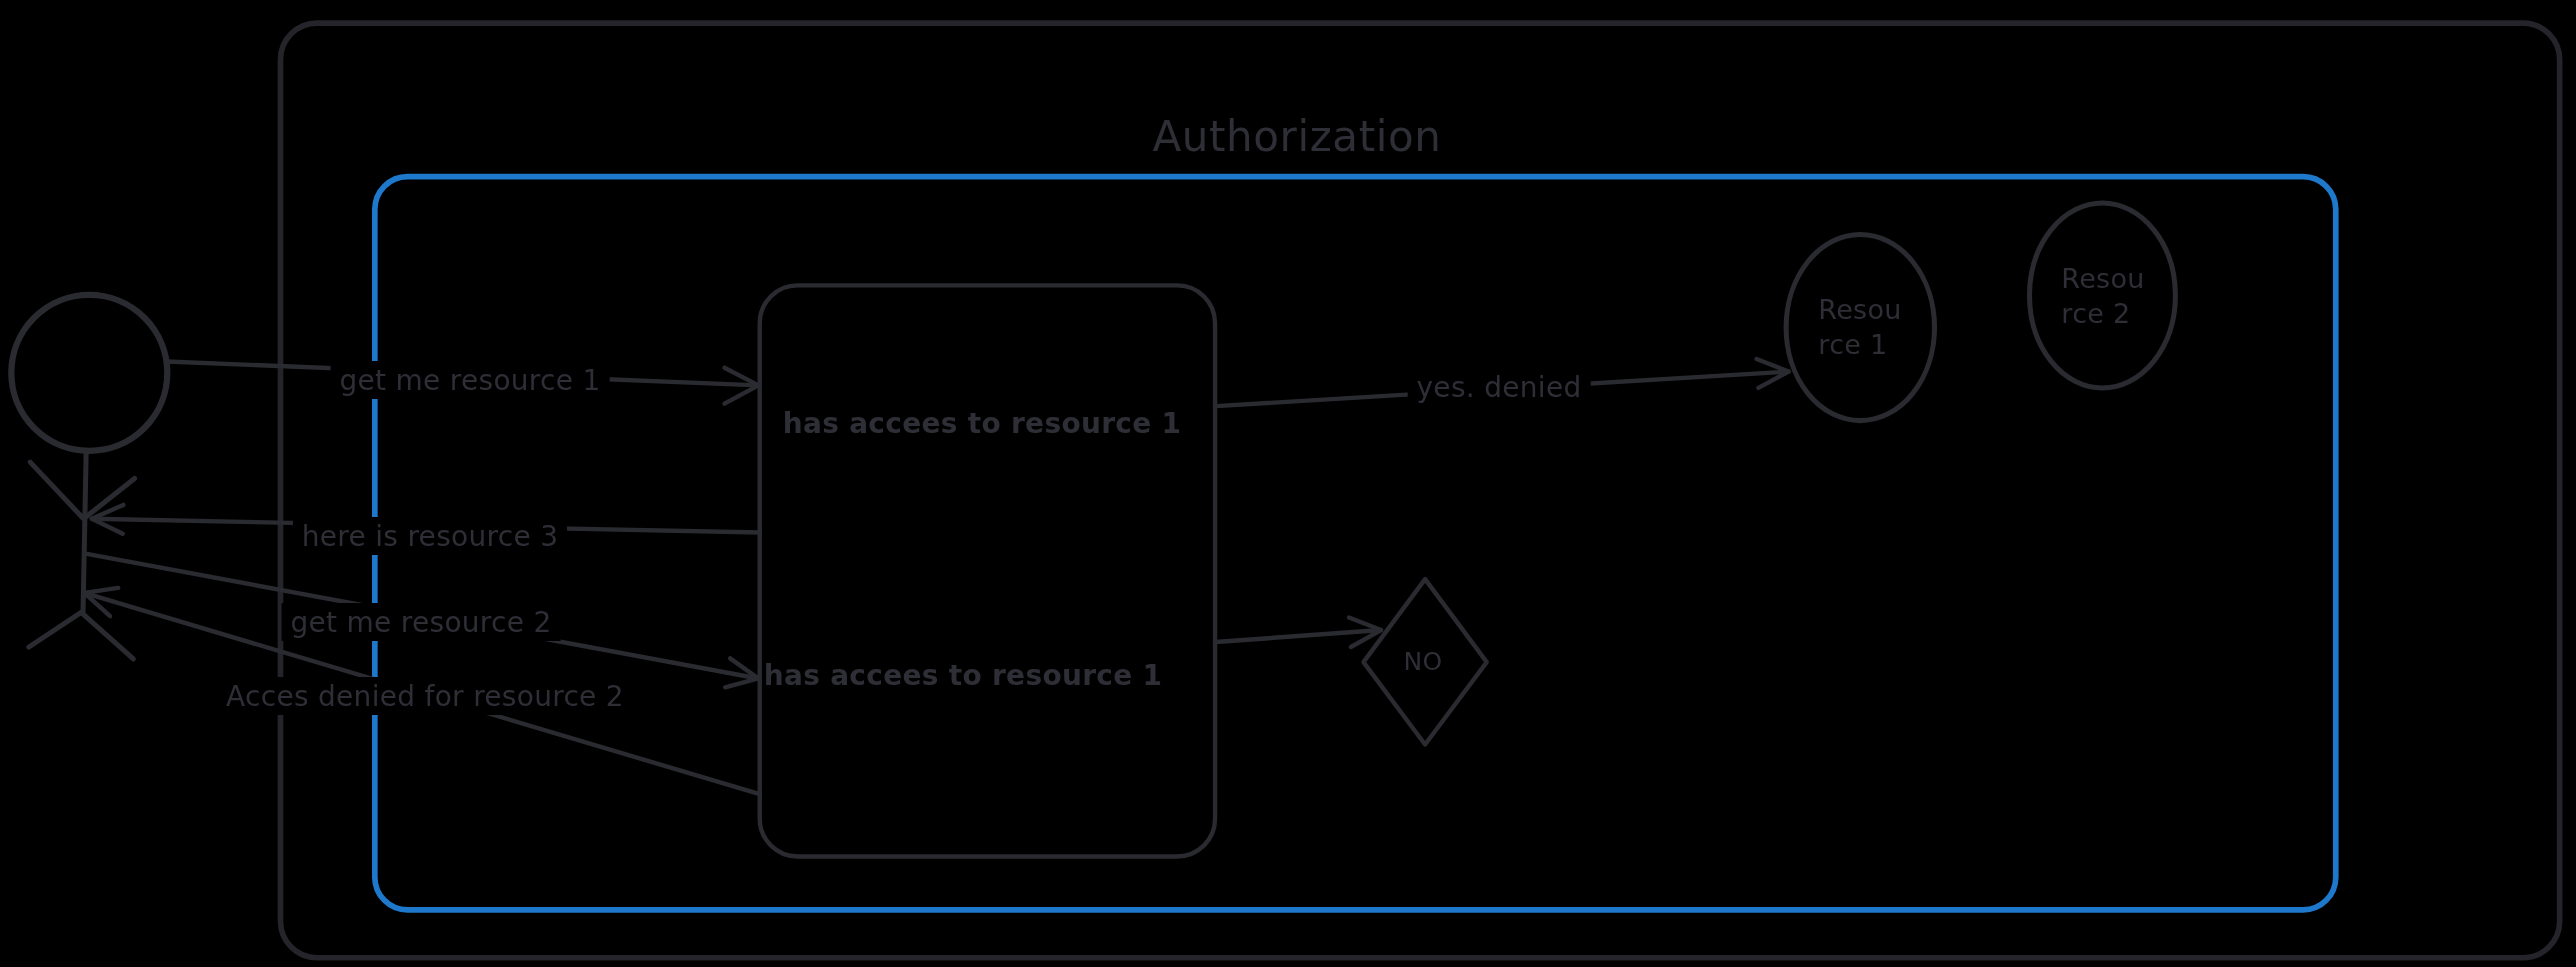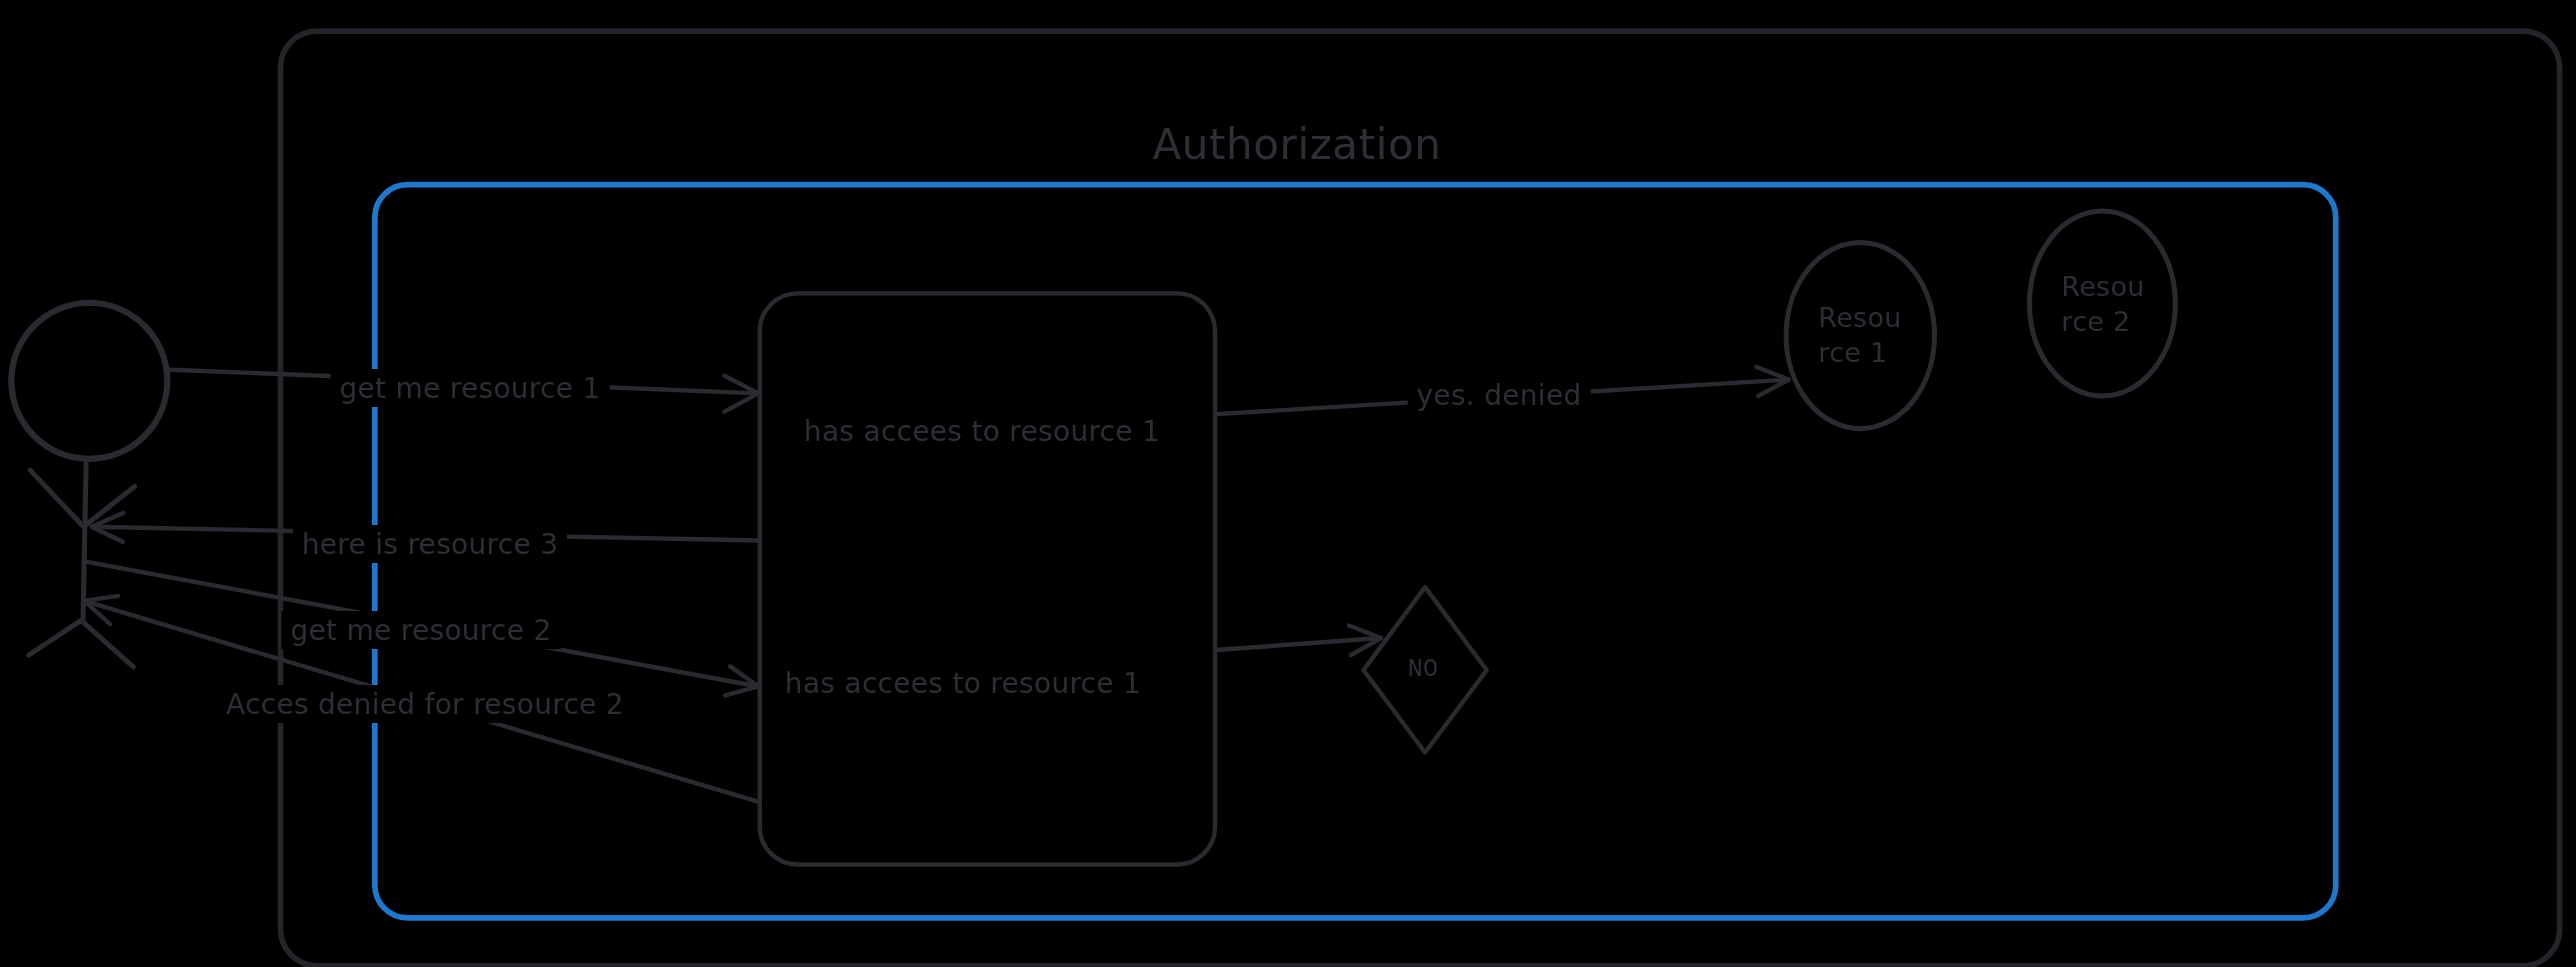--- a/index.html
+++ b/index.html
@@ -1,35 +1,35 @@
 <!DOCTYPE html>
 <html style="--bg: #000000; --ink: #2e2e36; --stroke: #2a2a31; --stroke-outer: #24242a; --blue: #1e78cb; --yellow: #ffec99;font-size:10px"><head>
 <meta charset="utf-8">
 <style>
   html,body{margin:0;padding:0;background:#000;}
   body{width:2576px;height:968px;overflow:hidden;}
-  .stage{position:absolute;left:0;top:16px;width:2576px;height:920px;
+  .stage{position:absolute;left:0;top:8px;width:2576px;height:920px;
          background:var(--bg,#000);font-family:"DejaVu Sans",sans-serif;}
   svg{position:absolute;left:0;top:0;}
   
   .st{stroke:var(--stroke,#2a2a31);fill:none;stroke-width:8;stroke-linecap:round;stroke-linejoin:round;}
   .st7{stroke-width:7;}
   .outerframe{stroke:var(--stroke-outer,#24242a);stroke-width:9;}
   .bluerect{stroke:var(--blue,#1e78cb);stroke-width:9;}
   .headcircle{stroke-width:10;}
   .hatchline{stroke:var(--yellow,#ffec99);stroke-width:11;}
   
   .lbl{position:absolute;transform:translate(-50%,-50%);color:var(--ink,#2e2e36);
        background:var(--bg,#000);padding:2.5px 8.8px;white-space:nowrap;
        font-size:28px;letter-spacing:0.3px;}
   .title{font-size:42px;letter-spacing:0.6px;background:transparent;}
-  .boxtext{background:transparent;}
+  .boxtext{background:transparent;font-weight:bold;}
   .res{font-size:27px;line-height:1.3;text-align:left;background:transparent;padding:0;}
   .res span{display:block;}
-  .no{font-size:25px;background:transparent;padding:0;font-family:Liberation Mono, monospace;}
+  .no{font-size:25px;background:transparent;padding:0;}
 </style>
 </head>
 <body>
 
 <div class="stage">
 
   <svg width="2576" height="968" viewBox="0 0 4096 1539">
     <defs>
       <pattern id="hatch" width="28" height="28" patternUnits="userSpaceOnUse" patternTransform="rotate(45)">
         <rect width="28" height="28" fill="#000000"></rect>

